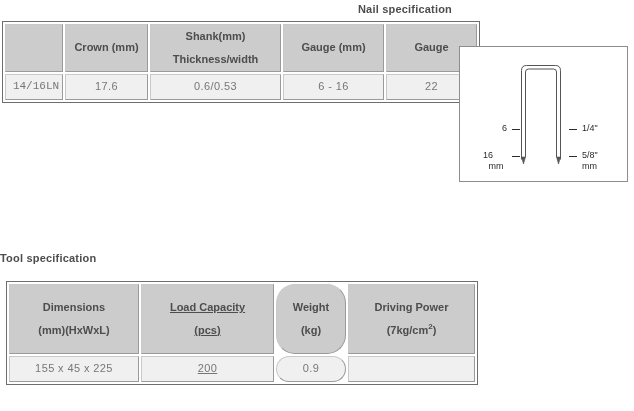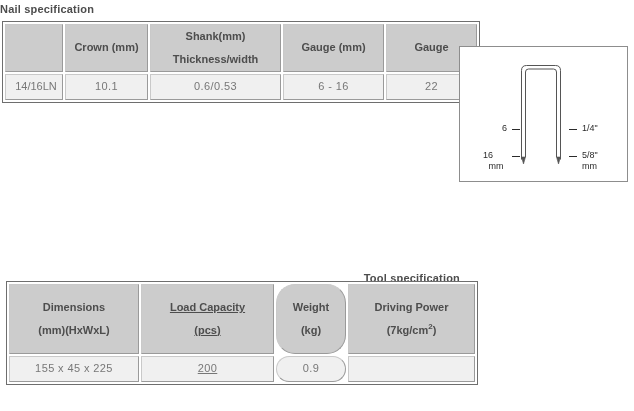--- a/index.html
+++ b/index.html
@@ -17,22 +17,22 @@
 
   
   .section-title {
     position: absolute;
     font-size: 11px;
     font-weight: bold;
     color: #4d4d4d;
     letter-spacing: 0.2px;
     white-space: nowrap;
   }
-  #nail-title { left: 0; top: 3px; width: 452px; text-align: left; }
-  #tool-title { left: 0; top: 272px; width: 460px; text-align: right; }
+  #nail-title { left: 0; top: 3px; width: 452px; text-align: right; }
+  #tool-title { left: 0; top: 252px; width: 460px; text-align: left; }
 
   
   .spec-table {
     position: absolute;
     border-collapse: separate;
     border-spacing: 2px;
     background: #ffffff;
     border: 1px solid #6e6e6e;
     table-layout: fixed;
   }
@@ -64,21 +64,21 @@
 
   
   #nail-table { left: 2px; top: 21px; width: 448px; }
   #nail-table th, #nail-table td { height: 46px; }
   #nail-table tbody td { height: 24px; }
   #nail-table .c0 { width: 52px; }
   #nail-table .c1 { width: 77px; margin-left: 26px; }
   #nail-table .c2 { width: 125px; }
   #nail-table .c3 { width: 95px; }
   #nail-table .c4 { width: 85px; }
-  #nail-table td.c0 { letter-spacing: 0; padding-left: 6px; }
+  #nail-table td.c0 { letter-spacing: 0; padding-left: 6px; font-family: Liberation Mono, monospace; }
 
   
   #tool-table { left: 6px; top: 281px; width: 450px; }
   #tool-table th { height: 68px; }
   #tool-table tbody td { height: 24px; }
   #tool-table .t0 { width: 124px; }
   #tool-table .t1 { width: 127px; text-decoration: underline; }
   #tool-table .t2 { width: 64px; border-radius: 19px; }
   #tool-table .t3 { width: 121px; }
 
@@ -132,21 +132,21 @@
         <span>Shank(mm)</span>
         <span class="hdr-line2">Thickness/width</span>
       </th>
       <th class="c3">Gauge (mm)</th>
       <th class="c4">Gauge</th>
     </tr>
   </thead>
   <tbody>
     <tr>
       <td class="c0">14/16LN</td>
-      <td class="c1">10.1</td>
+      <td class="c1">17.6</td>
       <td class="c2">0.6/0.53</td>
       <td class="c3">6 - 16</td>
       <td class="c4">22</td>
     </tr>
   </tbody>
 </table>
 
 <div id="staple-figure">
   <svg width="167" height="134" viewBox="0 0 167 134">
 

